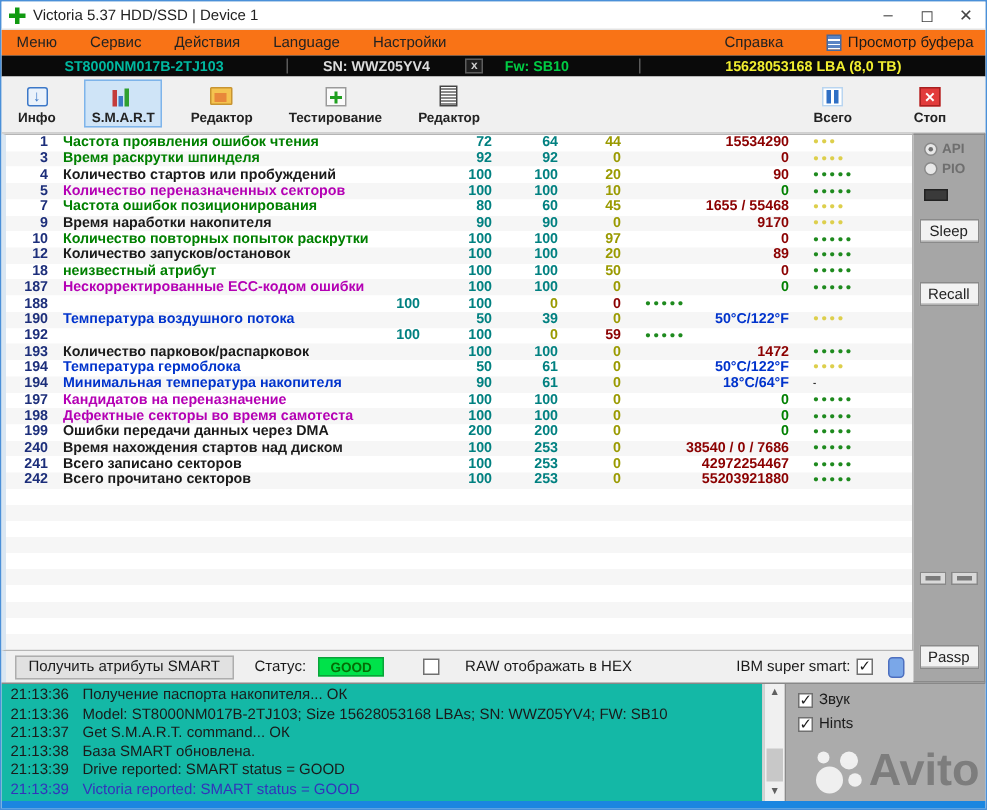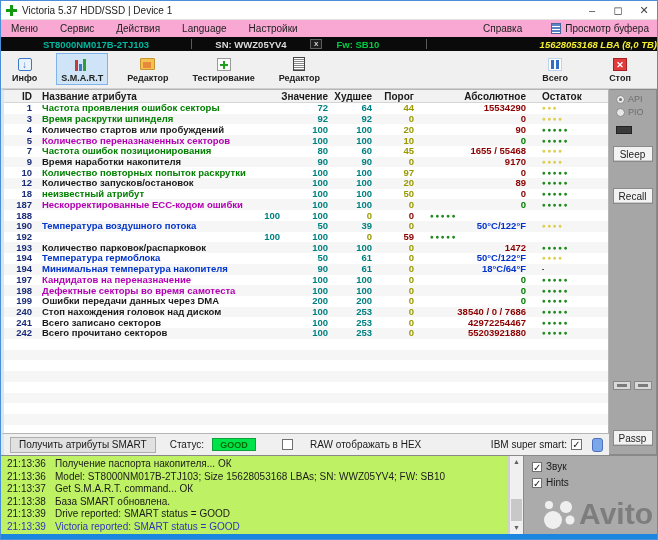--- a/index.html
+++ b/index.html
@@ -10,35 +10,35 @@
   
   #titlebar { height:19px; background:#ffffff; display:flex; align-items:center; padding-left:5px; border-bottom:1px solid #e3e3e3; }
   #app-icon { width:11px; height:11px; position:relative; margin-right:5px; }
   #app-icon::before { content:""; position:absolute; left:4px; top:0; width:3px; height:11px; background:#119a11; }
   #app-icon::after { content:""; position:absolute; left:0; top:4px; width:11px; height:3px; background:#119a11; }
   #title-text { font-size:10px; color:#222; }
   #win-controls { margin-left:auto; display:flex; height:100%; }
   .win-btn { width:26px; height:100%; display:flex; align-items:center; justify-content:center; font-size:11px; color:#444; }
 
   
-  #menubar { height:17px; background:#f9a8d4; display:flex; align-items:center; padding:0 8px; }
+  #menubar { height:17px; background:#f97316; display:flex; align-items:center; padding:0 8px; }
   .menu-item { padding:0 11px; color:#222; }
   .menu-item:first-child { padding-left:2px; }
   #menu-right { margin-left:auto; display:flex; align-items:center; gap:18px; }
   #buffer-view { display:flex; align-items:center; gap:4px; }
   #buffer-icon { width:10px; height:11px; display:inline-block; background:linear-gradient(#5b84c4 2px, #fff 2px 3px, #5b84c4 3px 5px, #fff 5px 6px, #5b84c4 6px 8px, #fff 8px 9px, #5b84c4 9px 11px); border:1px solid #46689e; }
 
   
   #devicebar { height:14px; background:#0a0a0a; display:flex; align-items:center; font-weight:bold; font-size:9.5px; }
   #dev-model { color:#00b8a0; width:190px; text-align:center; }
   .dev-sep { width:1px; height:10px; background:#5a5a5a; }
   #dev-sn { color:#dcdcdc; width:118px; text-align:center; }
   #dev-x { color:#cfcfcf; border:1px solid #5d5d5d; background:#1d1d1d; font-size:8px; line-height:8px; padding:0 3px; margin-right:14px; }
   #dev-fw { color:#00cc44; width:90px; text-align:left; }
-  #dev-lba { color:#f2ef30; flex:1; text-align:right;font-style:italic; }
+  #dev-lba { color:#f2ef30; flex:1; text-align:center; }
 
   
   #toolbar { height:38px; background:#f0f0f0; display:flex; align-items:flex-start; padding:2px 6px 0 6px; border-bottom:1px solid #d0d0d0; }
   .tool-btn { display:flex; flex-direction:column; align-items:center; justify-content:flex-start; padding:2px 4px 1px 4px; margin-right:14px; border:1px solid transparent; min-width:34px; }
   .tool-btn.active { background:#cfe4f7; border-color:#7eb4ea; }
   .tool-icon { width:17px; height:16px; display:flex; align-items:center; justify-content:center; margin-bottom:1px; }
   .tool-label { font-size:9px; color:#222; white-space:nowrap;font-weight:bold; }
   #toolbar-right { margin-left:auto; display:flex; gap:16px; }
   .icon-info { width:14px; height:13px; background:#eaf2fb; border:1px solid #3c78c8; border-radius:2px; color:#3c78c8; font-weight:bold; font-size:10px; line-height:11px; text-align:center; }
   .icon-bars { width:14px; height:13px; display:flex; align-items:flex-end; gap:1px; }
@@ -75,21 +75,21 @@
   .c-green { color:#008000; } .c-black { color:#1a1a1a; } .c-magenta { color:#b400b4; }
   .c-blue { color:#0033cc; } .c-maroon { color:#8b0000; }
   .tone-good { color:#1e8a1e; } .tone-warn { color:#ddcf4c; } .tone-none { color:#333; font-size:9px; letter-spacing:0; }
   #row-filler { flex:1; background:repeating-linear-gradient(180deg,#fff 0 10.72px,#f6f6f6 10.72px 21.44px); }
 
   
   #side-panel { flex:1; background:#a6a6a6; border:1px solid #8a8a8a; border-left:none; display:flex; flex-direction:column; align-items:center; padding-top:4px; position:relative; height:366px; }
   .radio-line { display:flex; align-items:center; gap:3px; width:100%; padding-left:7px; margin-bottom:3px; }
   .radio { width:9px; height:9px; border-radius:50%; background:#e8e8e8; border:1px solid #8a8a8a; position:relative; }
   .radio.sel::after { content:""; position:absolute; left:2px; top:2px; width:3px; height:3px; border-radius:50%; background:#707070; }
-  .radio-label { color:#6e6e6e; font-size:9px; }
+  .radio-label { color:#6e6e6e; font-size:9px;font-weight:bold; }
   #dark-chip { width:16px; height:8px; background:#3a3a3a; border:1px solid #222; align-self:flex-start; margin:6px 0 0 7px; }
   .side-btn { width:40px; height:16px; background:#f2f2f2; border:1px solid #8a8a8a; box-shadow:inset 0 -1px 0 #c9c9c9; font-size:10px; color:#222; display:flex; align-items:center; justify-content:center; }
   #sleep-btn { margin-top:12px; }
   #recall-btn { margin-top:26px; }
   #mini-btns { position:absolute; bottom:64px; display:flex; gap:3px; }
   .mini-btn { width:18px; height:9px; background:#d9d9d9; border:1px solid #888; display:flex; align-items:center; justify-content:center; }
   .mini-btn i { width:10px; height:3px; background:#7a7a7a; }
   #passp-btn { position:absolute; bottom:8px; }
 
   
@@ -97,21 +97,21 @@
   #get-smart-btn { height:16px; padding:0 8px; background:#e1e1e1; border:1px solid #adadad; display:flex; align-items:center; font-size:10px; }
   #status-label { margin-left:6px; }
   #status-badge { width:44px; height:13px; background:#00e24a; border:1px solid #0aa33a; color:#056d05; font-weight:bold; font-size:9px; display:flex; align-items:center; justify-content:center; }
   .cb { width:11px; height:11px; background:#fff; border:1px solid #707070; font-size:10px; line-height:10px; text-align:center; color:#1a1a1a; }
   #raw-hex-wrap { display:flex; align-items:center; gap:17px; margin-left:18px; }
   #ibm-wrap { margin-left:auto; display:flex; align-items:center; gap:4px; }
   #blue-chip { width:11px; height:14px; background:#7aa7e8; border:1px solid #4d6fbf; border-radius:3px; margin-left:6px; }
 
   
   #log-area { height:79px; display:flex; border-top:1px solid #888; }
-  #log-box { width:508px; background:#bef264; border-right:1px solid #cfcfcf; padding:2px 0 0 6px; overflow:hidden; }
+  #log-box { width:508px; background:#14b8a6; border-right:1px solid #cfcfcf; padding:2px 0 0 6px; overflow:hidden; }
   .log-line { display:flex; line-height:12.6px; white-space:nowrap; }
   .log-time { width:48px; color:#1a1a1a; }
   .log-text { color:#1a1a1a; }
   .log-line.blue .log-time, .log-line.blue .log-text { color:#3333bb; }
   #log-scroll { width:14px; background:#f0f0f0; border-left:1px solid #d0d0d0; position:relative; }
   .scroll-arrow { position:absolute; left:0; width:13px; height:12px; font-size:7px; color:#606060; text-align:center; line-height:12px; }
   #scroll-up { top:0; } #scroll-down { bottom:0; }
   #scroll-thumb { position:absolute; left:1px; bottom:13px; width:11px; height:22px; background:#c8c8c8; }
   #log-side { flex:1; background:#ababab; border-left:1px solid #8a8a8a; padding:5px 0 0 8px; }
   .side-cb-line { display:flex; align-items:center; gap:4px; margin-bottom:5px; }
@@ -214,33 +214,24 @@
         <span class="tool-icon">
             <span class="icon-stop">✕</span>
           </span>
         <span class="tool-label">Стоп</span>
       </div>
     </div>
   </div>
 
   <div id="main">
     <div id="table-wrap">
-      <div id="thead">
-        <span class="h-id">ID</span>
-        <span class="h-name">Название атрибута</span>
-        <span class="h-num">Значение</span>
-        <span class="h-num">Худшее</span>
-        <span class="h-num">Порог</span>
-        <span class="h-num">Абсолютное</span>
-        <span class="h-rem">Остаток</span>
-      </div>
       <div id="smart-rows">
           <div class="row">
             <span class="cell id">1</span>
-            <span class="cell name c-green">Частота проявления ошибок секторы</span>
+            <span class="cell name c-green">Частота проявления ошибок чтения</span>
             <span class="cell num val">72</span>
             <span class="cell num val">64</span>
             <span class="cell num thr">44</span>
             <span class="cell num c-maroon">15534290</span>
             <span class="cell rem tone-warn">●●●</span>
           </div>
           <div class="row alt">
             <span class="cell id">3</span>
             <span class="cell name c-green">Время раскрутки шпинделя</span>
             <span class="cell num val">92</span>
@@ -395,21 +386,21 @@
             <span class="cell id">199</span>
             <span class="cell name c-black">Ошибки передачи данных через DMA</span>
             <span class="cell num val">200</span>
             <span class="cell num val">200</span>
             <span class="cell num thr">0</span>
             <span class="cell num c-green">0</span>
             <span class="cell rem tone-good">●●●●●</span>
           </div>
           <div class="row alt">
             <span class="cell id">240</span>
-            <span class="cell name c-black">Стоп нахождения головок над диском</span>
+            <span class="cell name c-black">Время нахождения стартов над диском</span>
             <span class="cell num val">100</span>
             <span class="cell num val">253</span>
             <span class="cell num thr">0</span>
             <span class="cell num c-maroon">38540 / 0 / 7686</span>
             <span class="cell rem tone-good">●●●●●</span>
           </div>
           <div class="row">
             <span class="cell id">241</span>
             <span class="cell name c-black">Всего записано секторов</span>
             <span class="cell num val">100</span>

